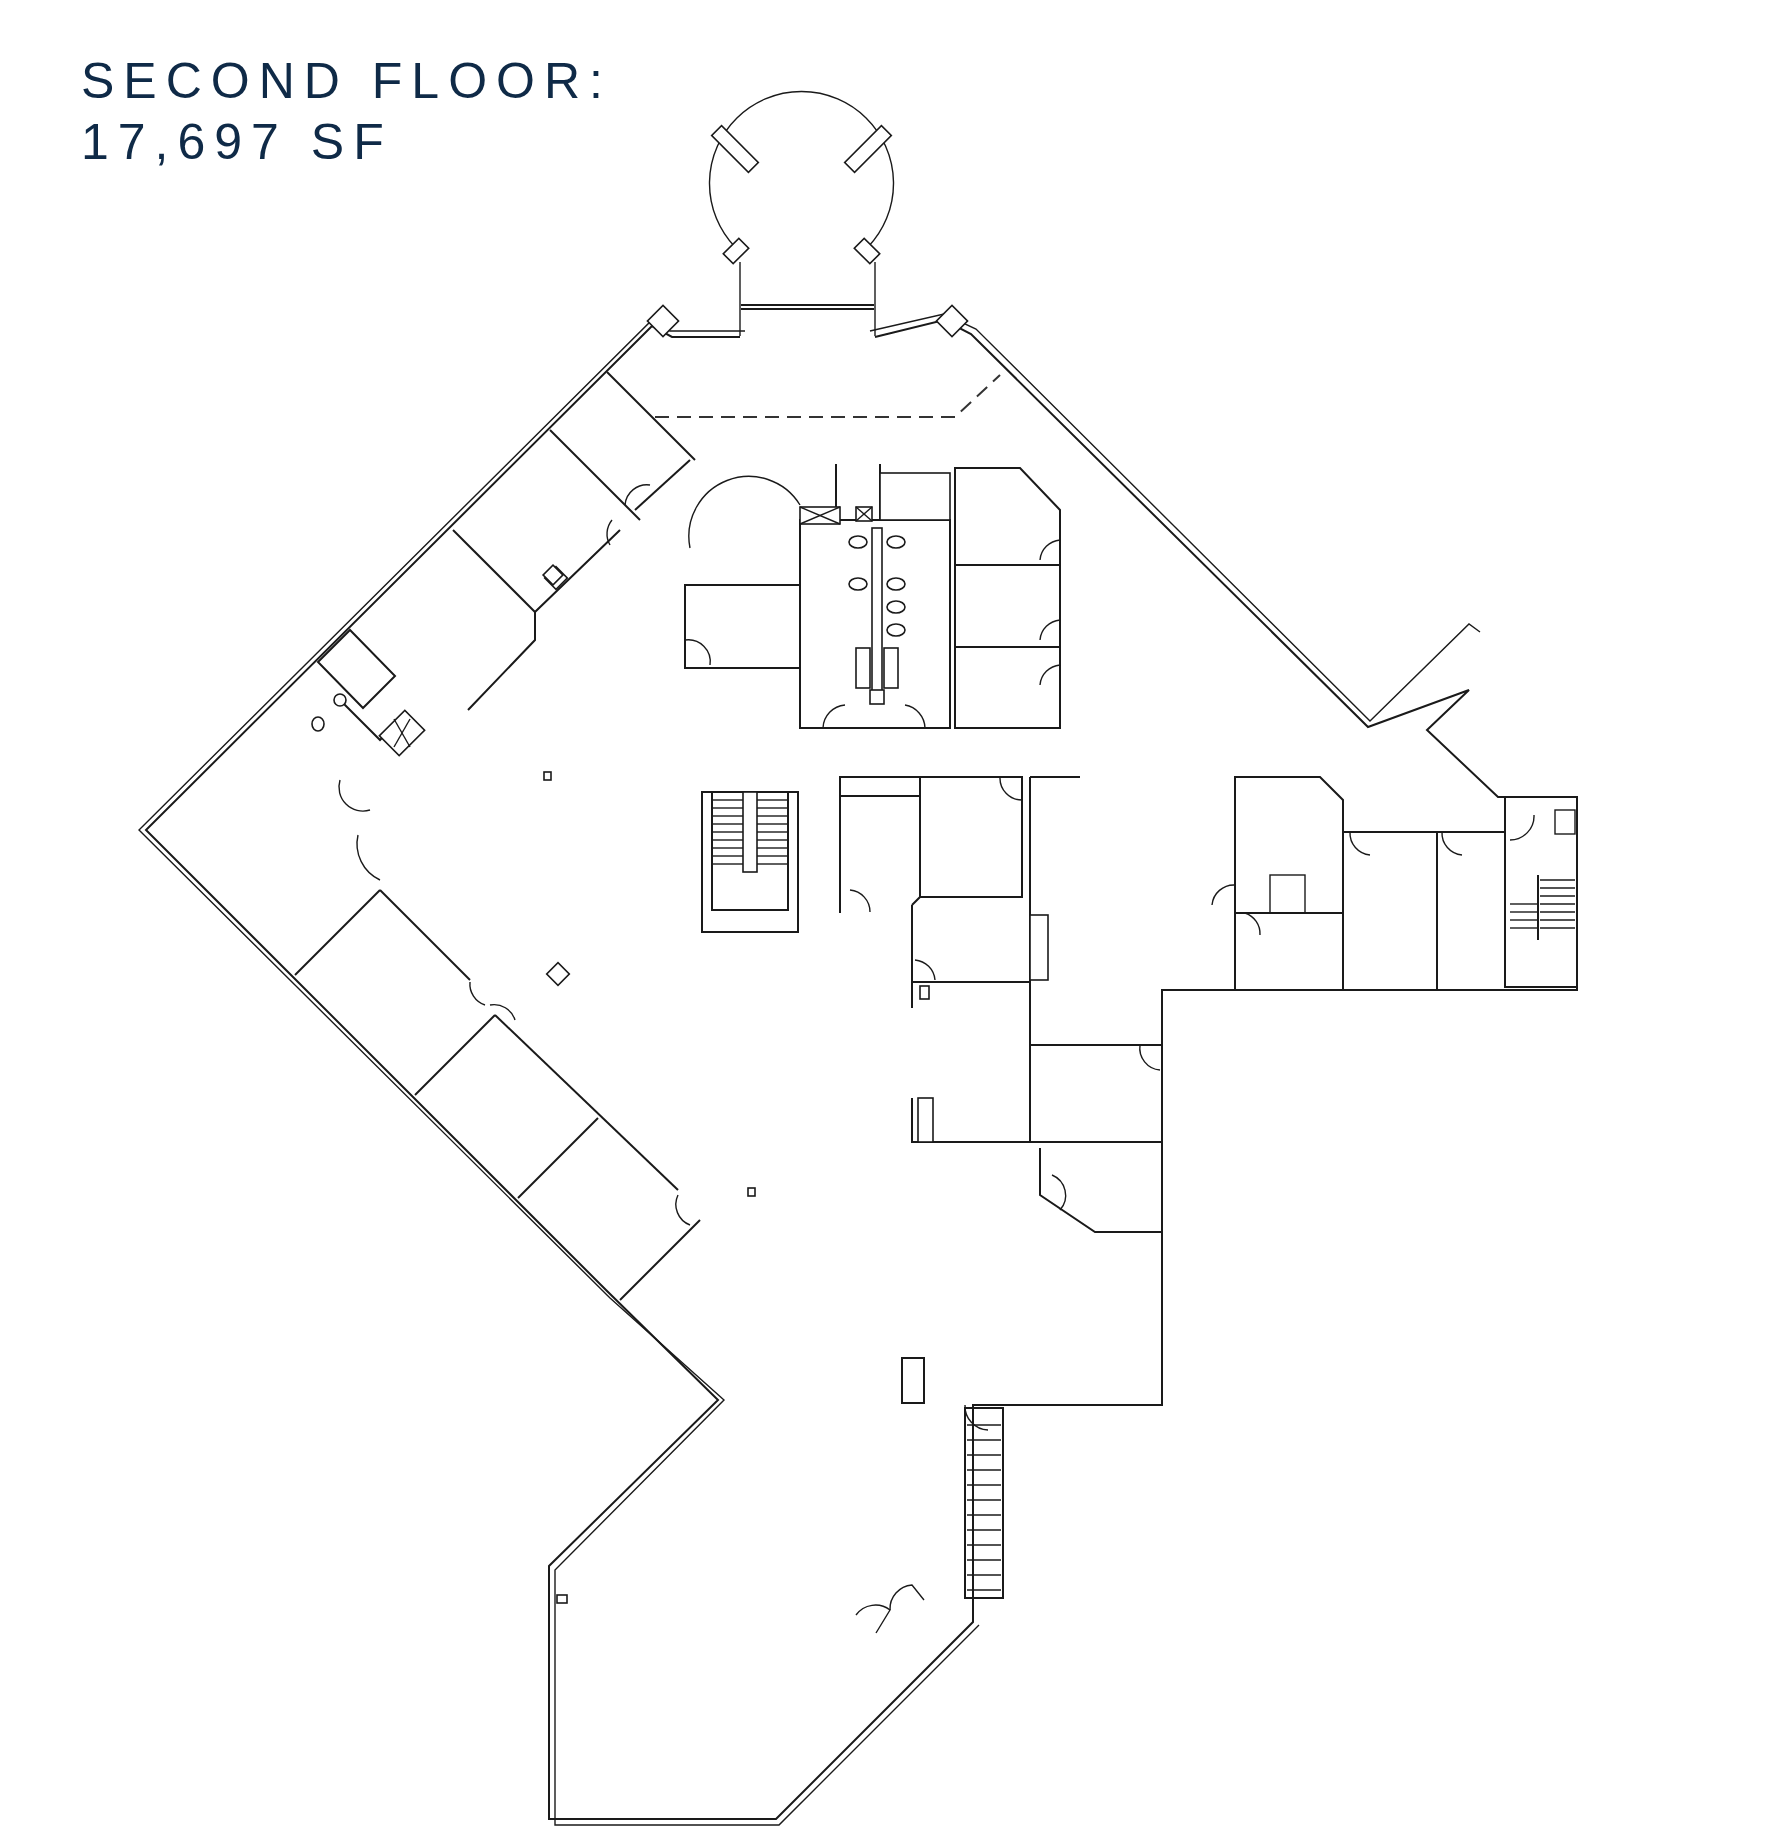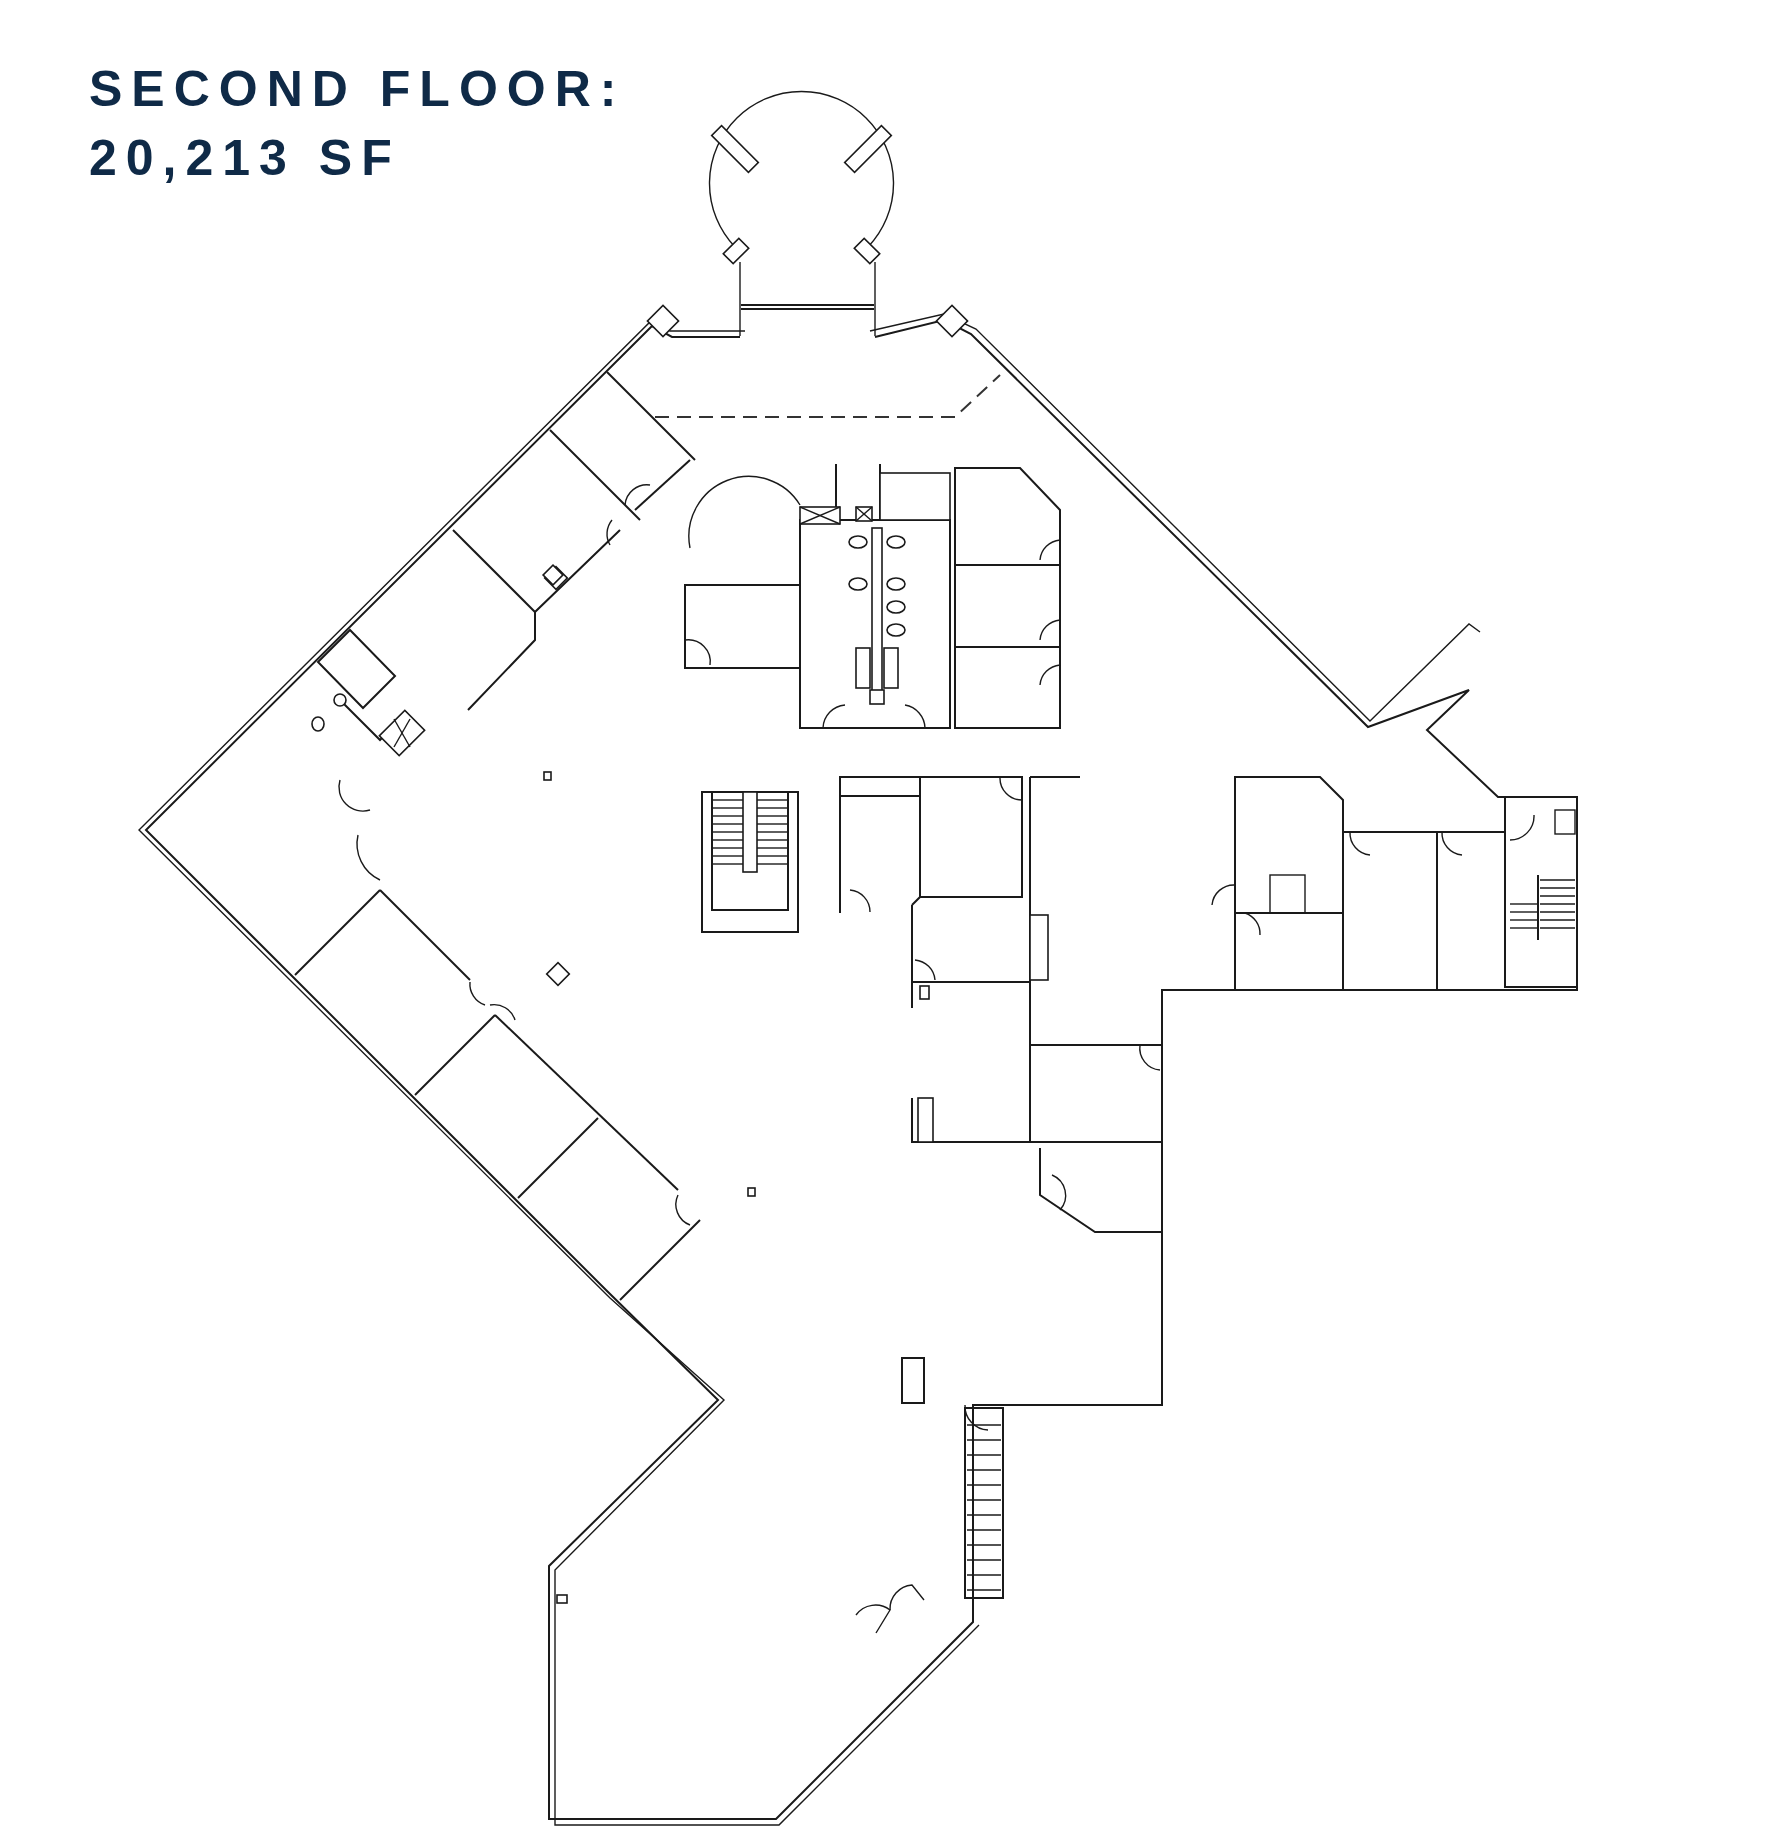--- a/index.html
+++ b/index.html
@@ -3,34 +3,34 @@
 <meta charset="utf-8">
 <style>
   html, body { margin: 0; padding: 0; background: #ffffff; }
   body { width: 1786px; height: 1842px; position: relative; overflow: hidden; }
   .title {
     position: absolute; left: 80px; top: 50px;
     font-family: "Liberation Sans", sans-serif;
     color: #0f2a47; font-size: 50px; letter-spacing: 9px; line-height: 60px;
     font-weight: 400;
   }
-  .title div { margin: 9px; font-weight: bold; }
+  .title div { margin: 1px; }
   svg.plan { position: absolute; left: 0; top: 0; }
   .w { fill: none; stroke: #1a1a1a; stroke-width: 2; stroke-linejoin: miter; }
   .w1 { fill: none; stroke: #1a1a1a; stroke-width: 1.4; }
   .d { fill: none; stroke: #1a1a1a; stroke-width: 1.4; }
   .dash { fill: none; stroke: #333; stroke-width: 2; stroke-dasharray: 14 8; }
   .fx { fill: #fff; stroke: #1a1a1a; stroke-width: 1.6; }
 </style>
 </head>
 <body>
 
 <div class="title">
   <div>SECOND FLOOR:</div>
-  <div>20,213 SF</div>
+  <div>17,697 SF</div>
 </div>
 
 <svg class="plan" width="1786" height="1842" viewBox="0 0 1786 1842">
 
   <g>
     <path class="w1" d="M 735 247 A 92 92 0 1 1 868 247"></path>
     <rect class="fx" x="728" y="123" width="14" height="52" transform="rotate(-45 735 149)"></rect>
     <rect class="fx" x="861" y="123" width="14" height="52" transform="rotate(45 868 149)"></rect>
     <rect class="fx" x="729" y="240" width="14" height="22" transform="rotate(45 736 251)"></rect>
     <rect class="fx" x="860" y="240" width="14" height="22" transform="rotate(-45 867 251)"></rect>

